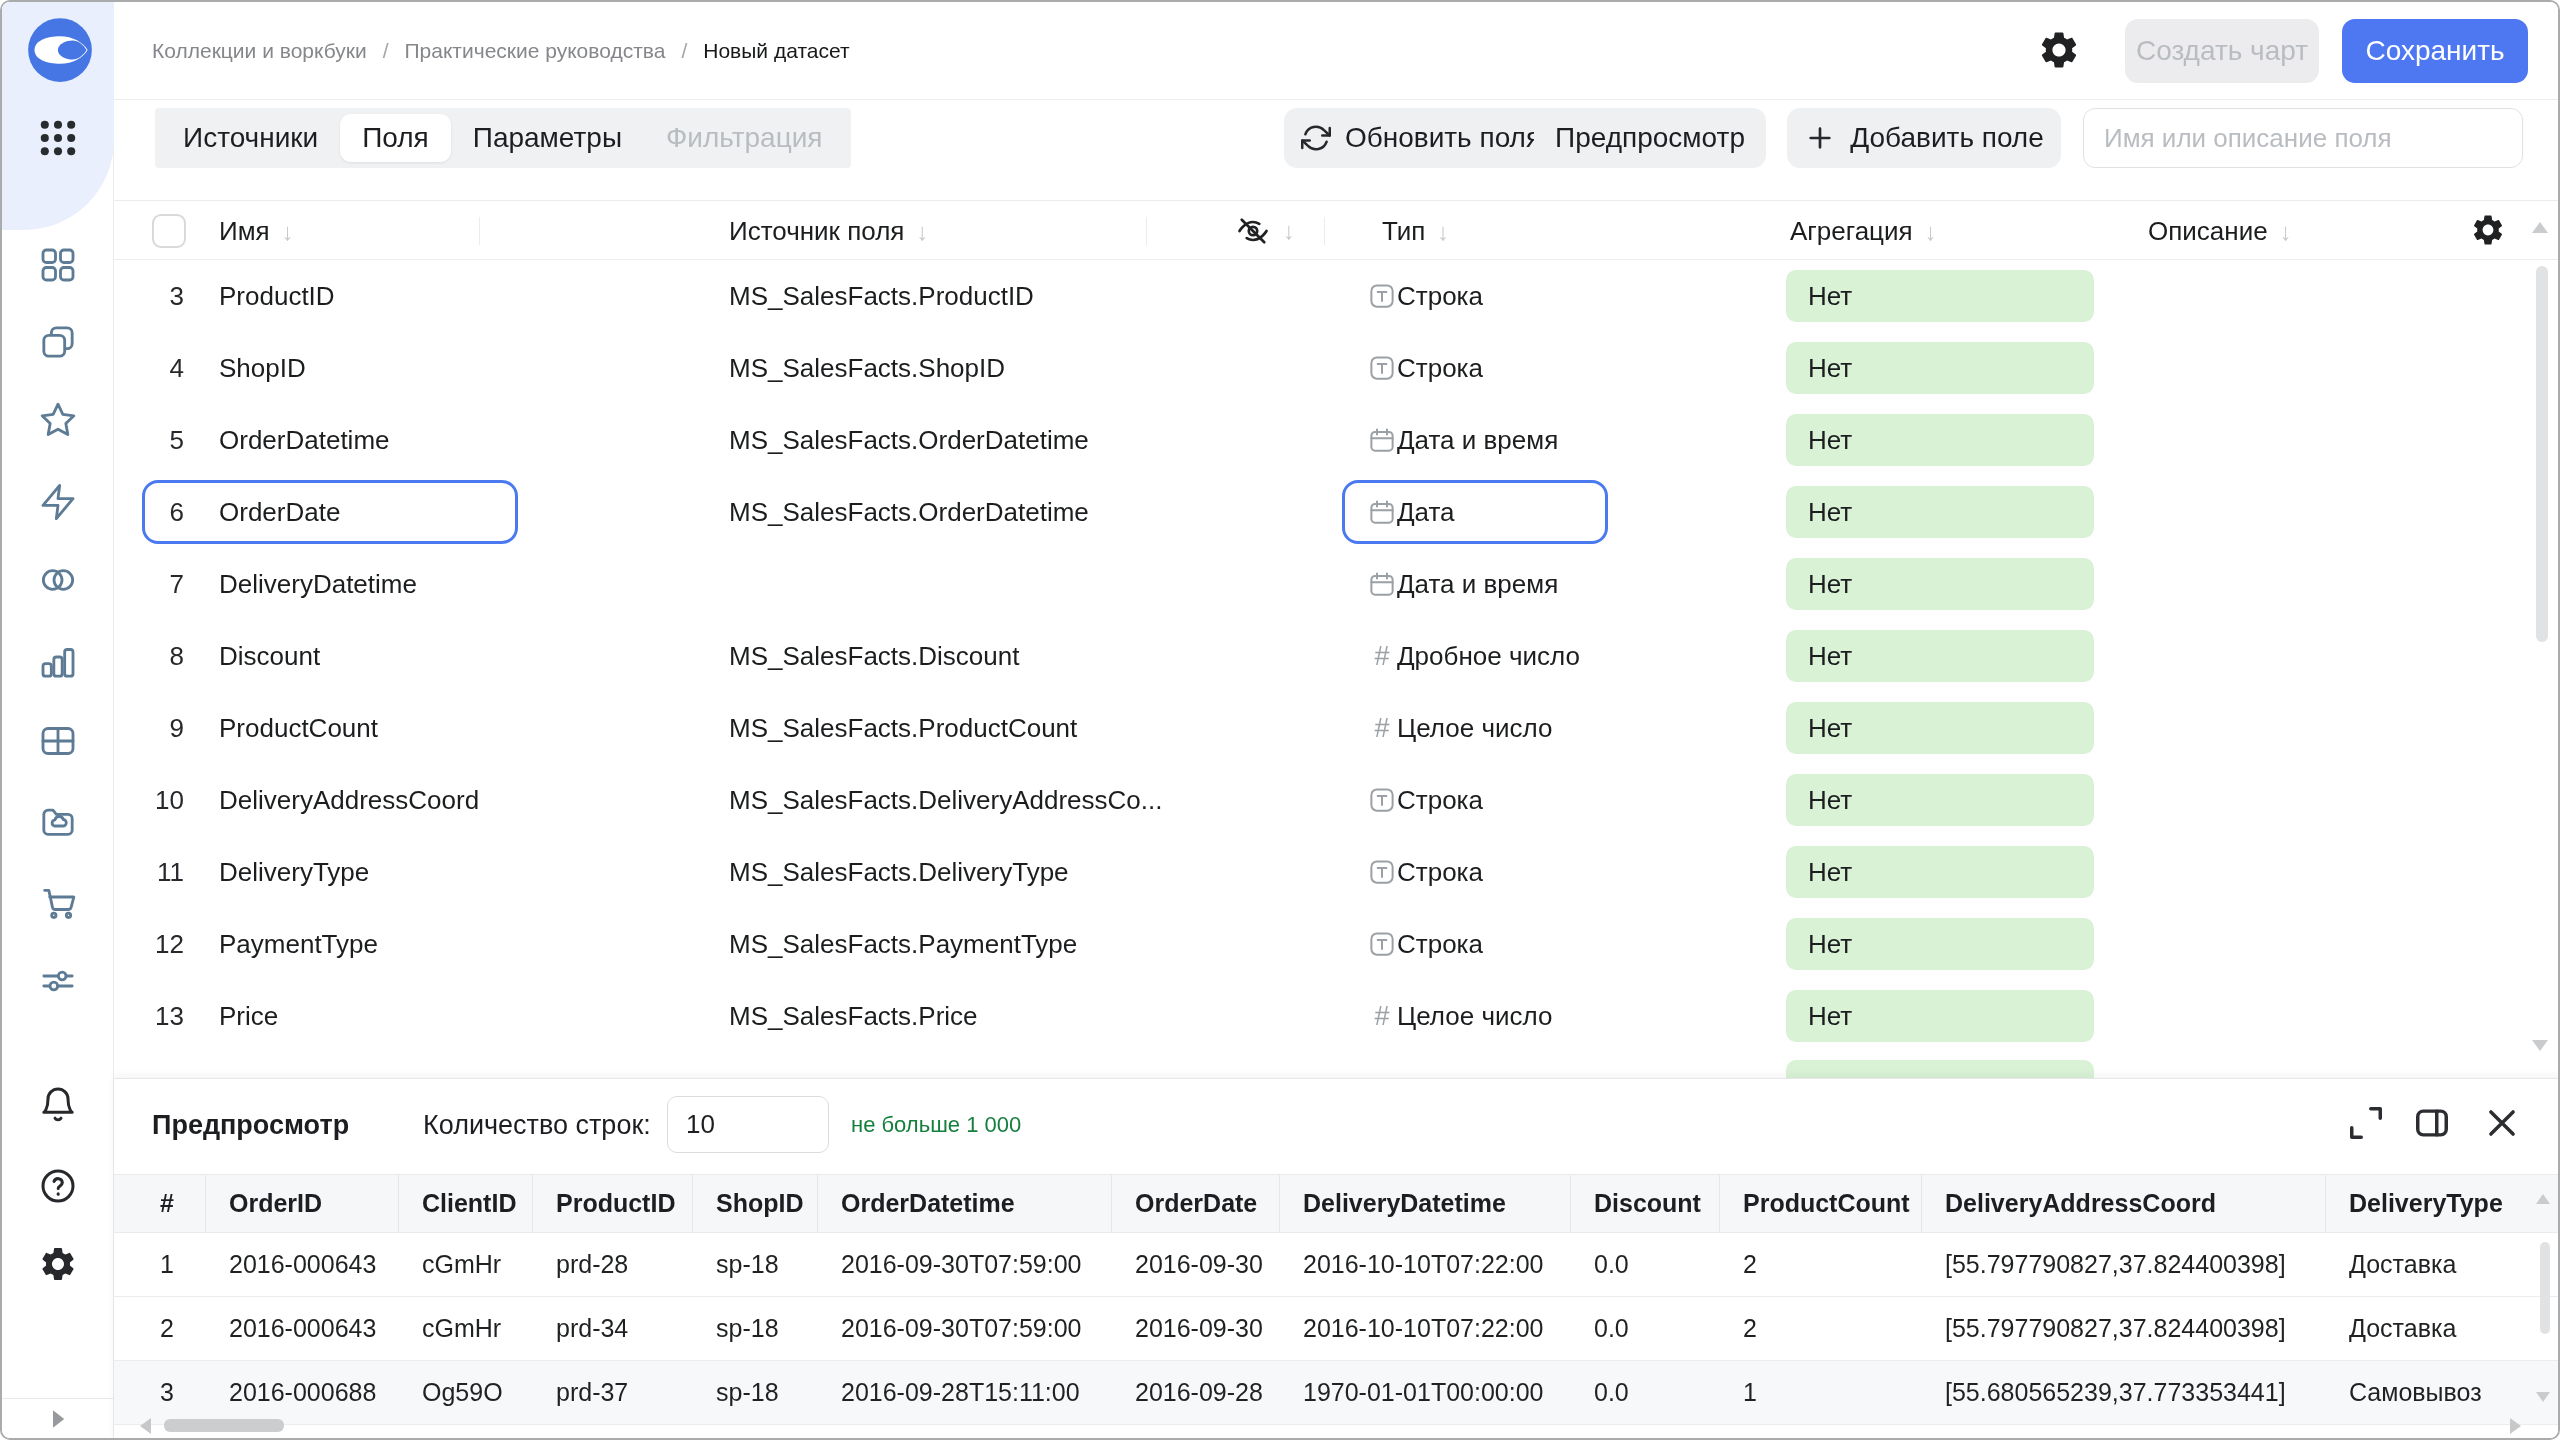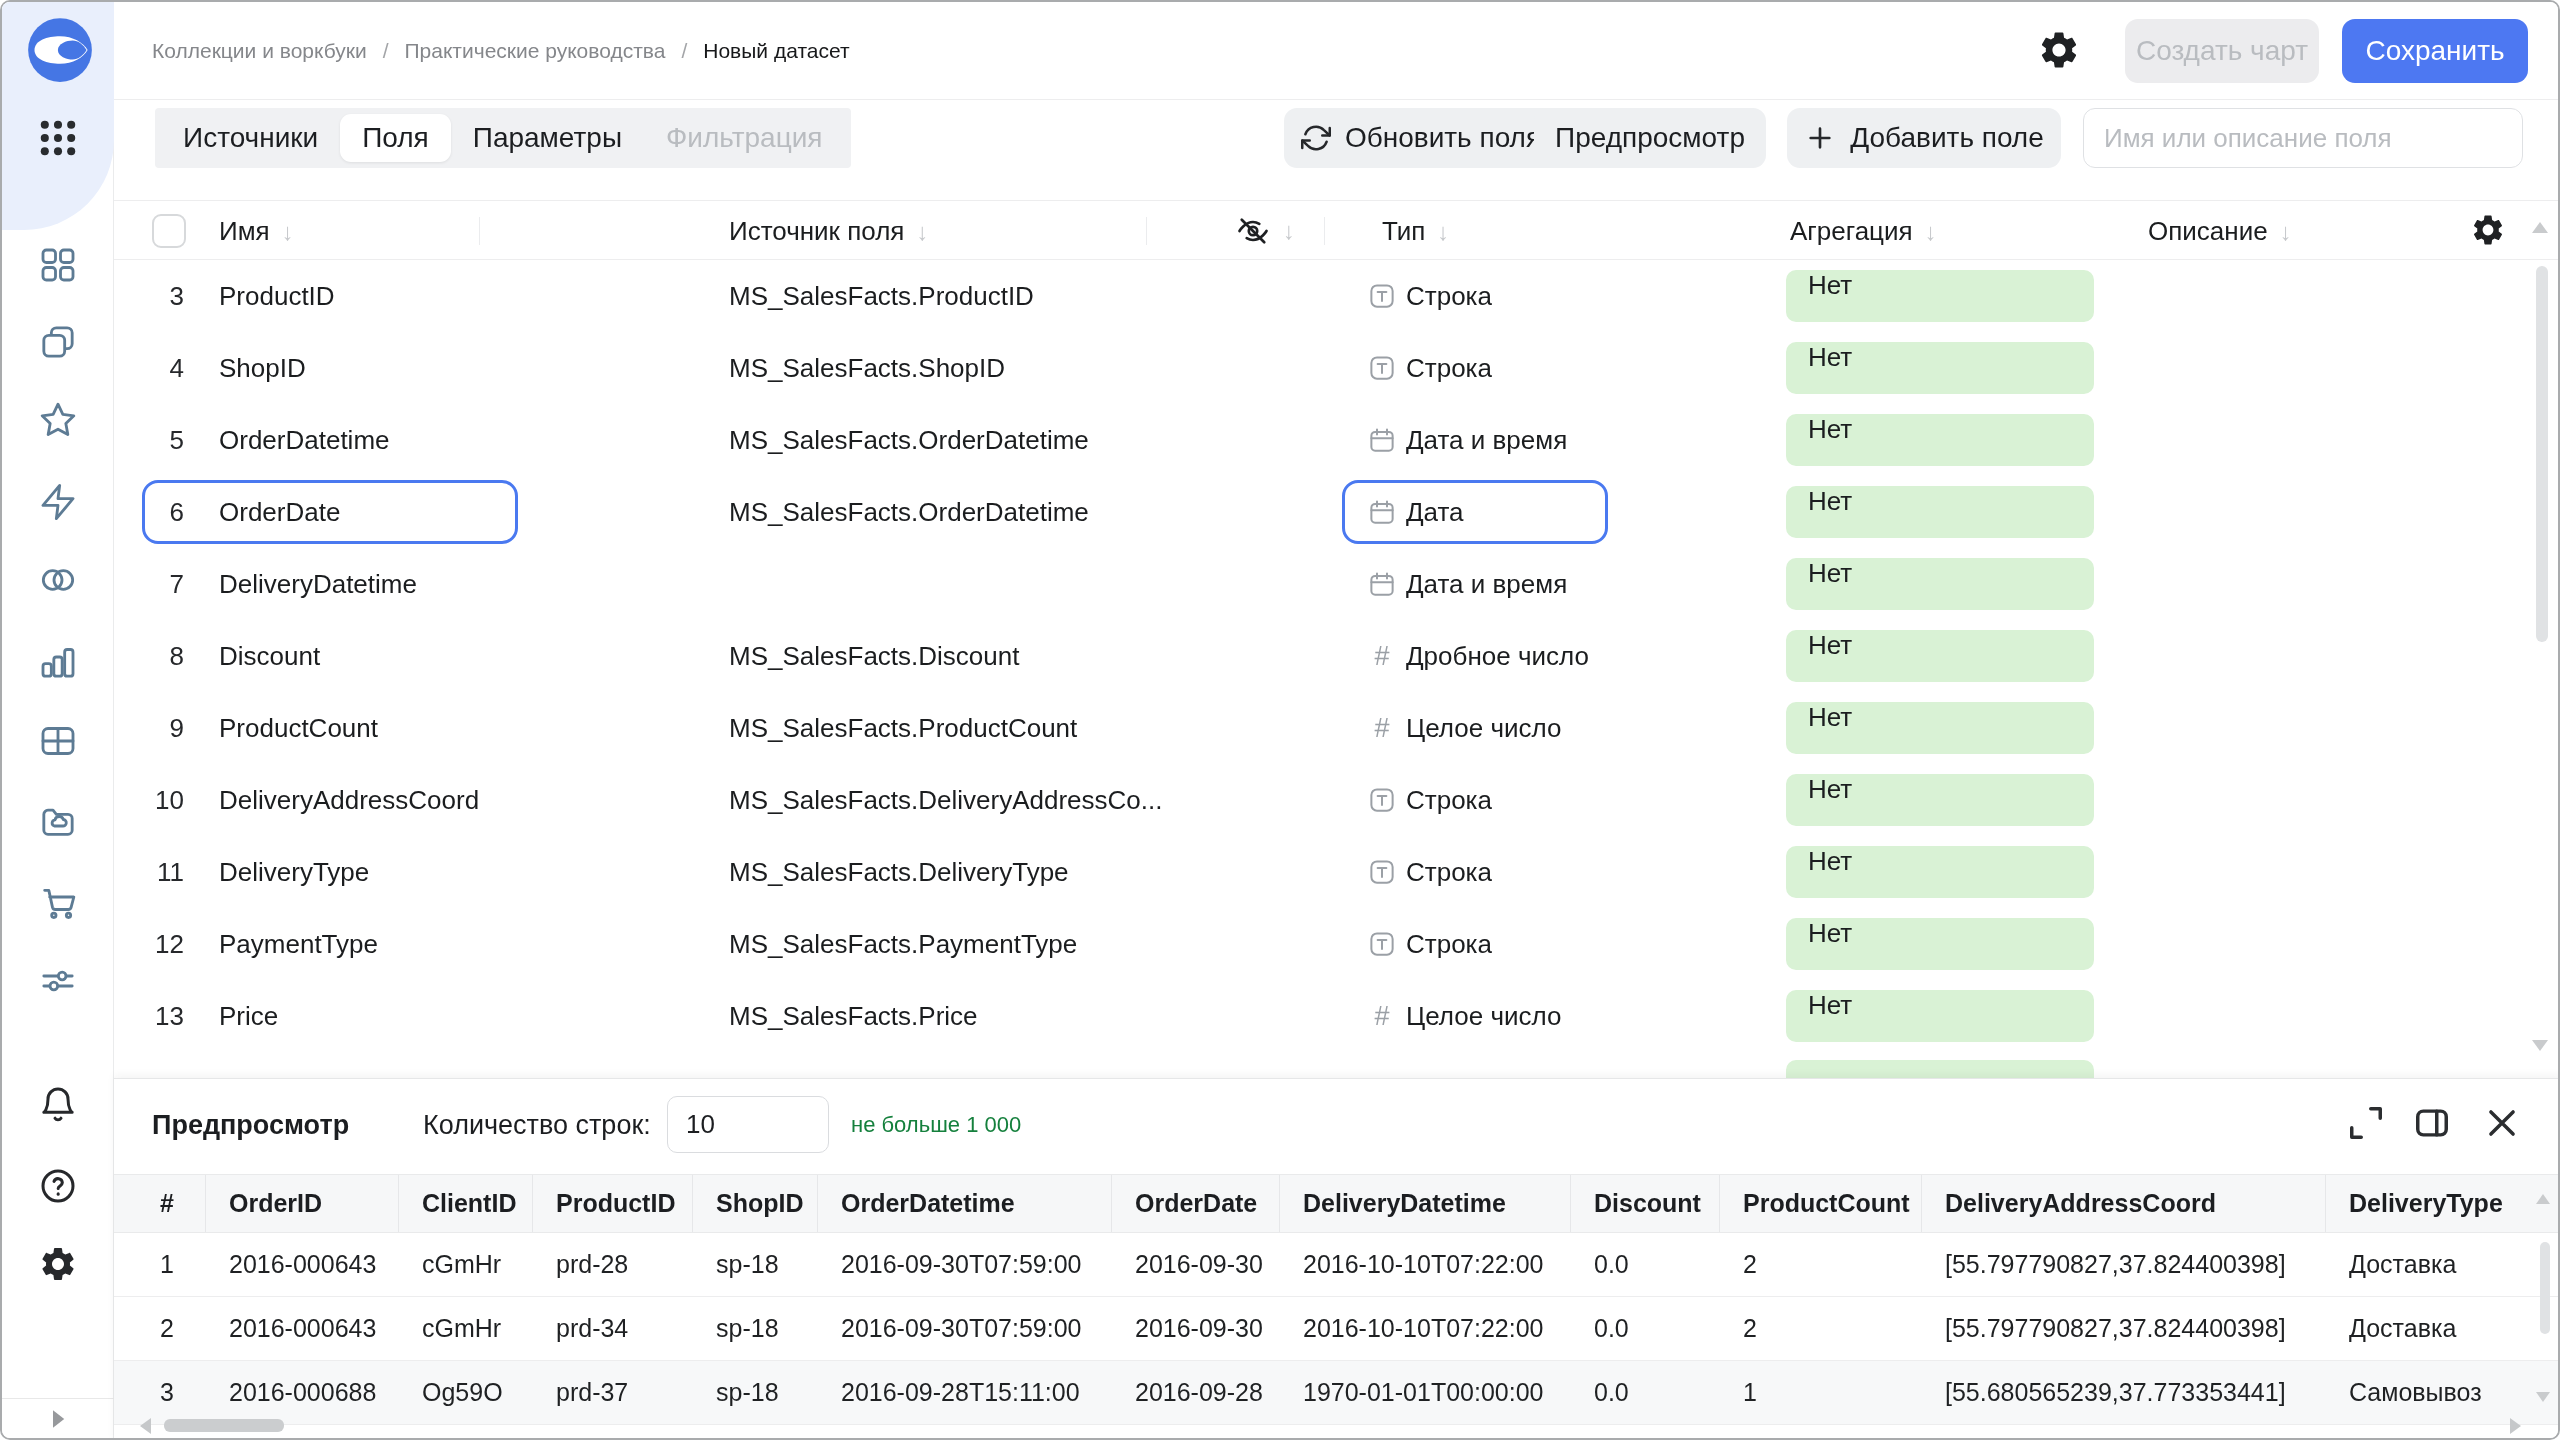--- a/index.html
+++ b/index.html
@@ -50,28 +50,28 @@
   .sort::after{content:"\2193";color:#c7c9cc;font-size:24px;margin-left:12px;font-weight:400}
   .cb{position:absolute;left:38px;top:13px;width:34px;height:34px;border:2px solid #d7d9db;border-radius:9px;background:#fff;cursor:pointer}
   .hsep{position:absolute;top:16px;width:1px;height:28px;background:#ebecee}
   .h-eye{position:absolute;left:1121px;top:0;height:60px;display:flex;align-items:center;cursor:pointer}
   .h-gear{position:absolute;left:2355px;top:11px;width:38px;height:38px;border:none;background:transparent;cursor:pointer}
 
   .f-row{position:relative;height:72px;font-size:26px;color:#1b1d1f}
   .f-num{position:absolute;left:38px;width:32px;line-height:72px;text-align:right;color:#26282b}
   .f-name{position:absolute;left:105px;line-height:72px;cursor:text}
   .f-source{position:absolute;left:615px;line-height:72px}
-  .f-type{position:absolute;left:1253px;top:0;height:72px;display:flex;align-items:center;gap:9px;cursor:pointer}
+  .f-type{position:absolute;left:1253px;top:0;height:72px;display:flex;align-items:center;gap:0;cursor:pointer}
   .t-ic{display:none;align-items:center;justify-content:center;width:30px;height:30px}
   .f-row[data-type="text"] .t-text{display:inline-flex}
   .f-row[data-type="calendar"] .t-cal{display:inline-flex}
   .f-row[data-type="number"] .t-num{display:inline-flex}
   .t-num{font-size:27px;color:#9ba0a6;font-weight:500}
   .ic-type{stroke:#9ba0a6;fill:none;stroke-width:1.6;stroke-linecap:round;stroke-linejoin:round}
-  .f-agg{position:absolute;left:1672px;top:10px;width:308px;height:52px;background:var(--aggregation-pill);border-radius:10px;display:flex;align-items:flex-start;padding-left:22px;cursor:pointer}
+  .f-agg{position:absolute;left:1672px;top:10px;width:308px;height:52px;background:var(--aggregation-pill);border-radius:10px;display:flex;align-items:center;padding-left:22px;cursor:pointer}
   .sel{position:absolute;border:3px solid var(--selection-outline);border-radius:16px}
   .sel-name{left:28px;top:4px;width:376px;height:64px}
   .sel-type{left:1228px;top:4px;width:266px;height:64px}
   .partial-pill{position:absolute;left:1672px;top:860px;width:308px;height:24px;border-radius:10px 10px 0 0;background:var(--aggregation-pill)}
 
   
   .tri{position:absolute;width:0;height:0}
   .tri-up{border-left:8px solid transparent;border-right:8px solid transparent;border-bottom:11px solid #c9cbcd}
   .tri-down{border-left:8px solid transparent;border-right:8px solid transparent;border-top:11px solid #c9cbcd}
   .tri-left{border-top:8px solid transparent;border-bottom:8px solid transparent;border-right:11px solid #c6c8ca}

